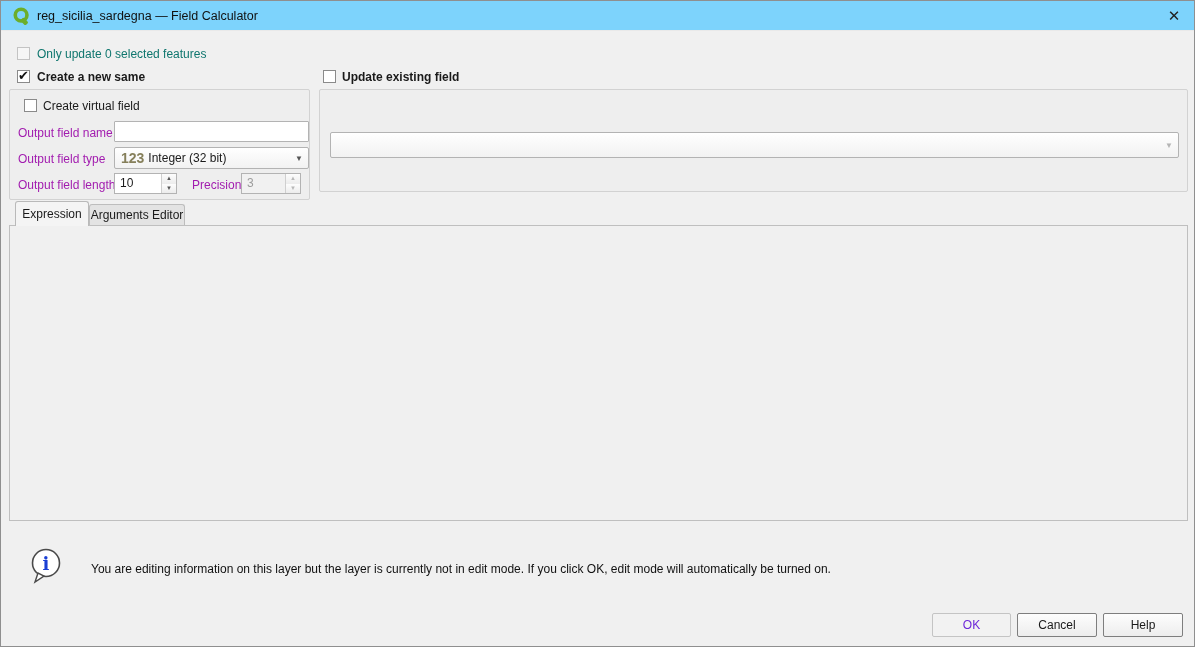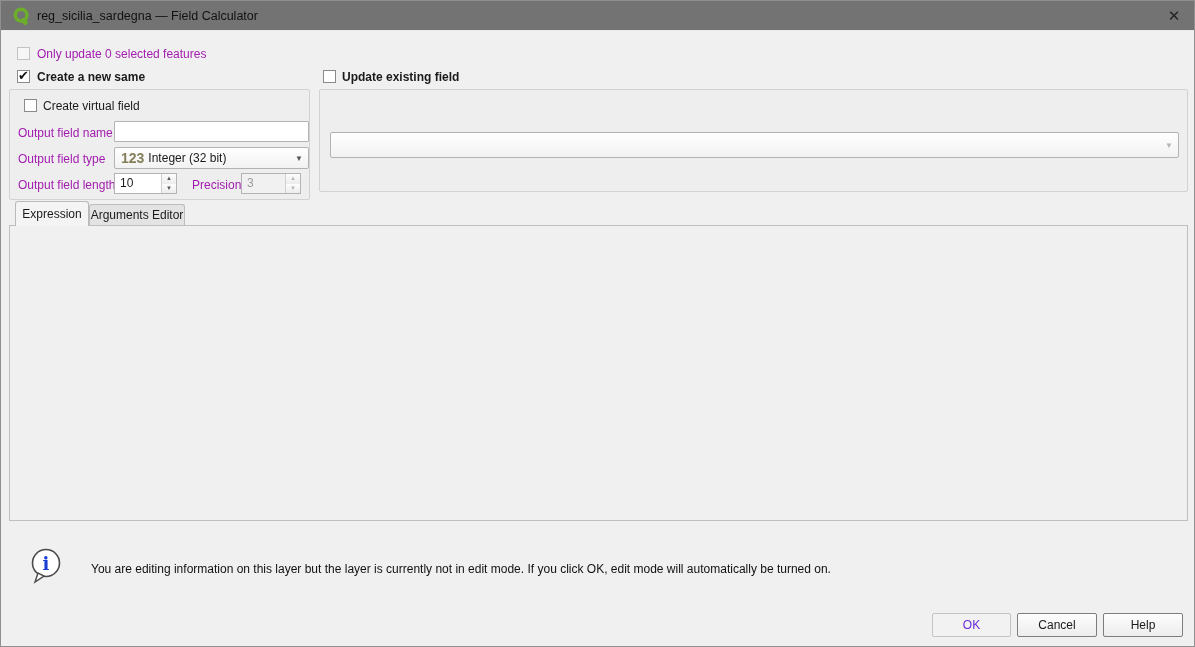--- a/index.html
+++ b/index.html
@@ -5,32 +5,32 @@
   * { margin:0; padding:0; box-sizing:border-box; }
   html,body { background:#555; }
   body { font-family:"Liberation Sans","DejaVu Sans",sans-serif; font-size:12px; color:#1a1a1a; }
   #window {
     position:relative; width:1195px; height:647px; background:#f0f0f0;
     border:1px solid #8f8f8f; overflow:hidden; margin:0 auto;
   }
   .abs { position:absolute; }
 
   
-  #titlebar { left:0; top:0; width:100%; height:30px; background:#737373; border-bottom:1px solid #e9e9e9; }
+  #titlebar { left:0; top:0; width:100%; height:30px; background:#7dd3fc; border-bottom:1px solid #e9e9e9; }
   #title-text { left:36px; top:0; line-height:30px; font-size:12.5px; color:#111; }
   #logo { left:12px; top:6px; width:18px; height:18px; }
   #close-btn { right:10px; top:6px; width:20px; height:18px; text-align:center; font-size:15px; color:#222; line-height:18px; cursor:default; }
 
   
   .cb { width:13px; height:13px; background:#fff; border:1px solid #8a8a8a; position:absolute; }
   .cb.disabled { border-color:#c3c3c3; background:#f6f6f6; }
   .cb .check { position:absolute; left:0px; top:-3px; font-size:13px; color:#111; }
   .cb-label { position:absolute; font-size:12px; }
   .bold { font-weight:bold; }
-  .gray { color:#a21caf; }
+  .gray { color:#0f766e; }
 
   
   .groupbox { background:#eeeeee; border:1px solid #d2d2d2; border-radius:2px; }
   .field-label { position:absolute; font-size:12px; color:#a21caf; }
   .text-input { position:absolute; background:#fff; border:1px solid #b3b3b3; border-radius:1px; font-size:12px; padding:2px 4px; font-family:"Liberation Sans",sans-serif; }
   .combo { position:absolute; background:linear-gradient(#ffffff,#f2f2f2); border:1px solid #b3b3b3; border-radius:2px; font-size:12px; display:flex; align-items:center; padding-left:6px; }
   .combo .arrow { position:absolute; right:5px; top:50%; transform:translateY(-50%); font-size:8px; color:#555; }
   .combo.disabled .arrow { color:#b5b5b5; }
   .spin { position:absolute; background:#fff; border:1px solid #b3b3b3; font-size:12px; }
   .spin .val { position:absolute; left:5px; top:2px; }

